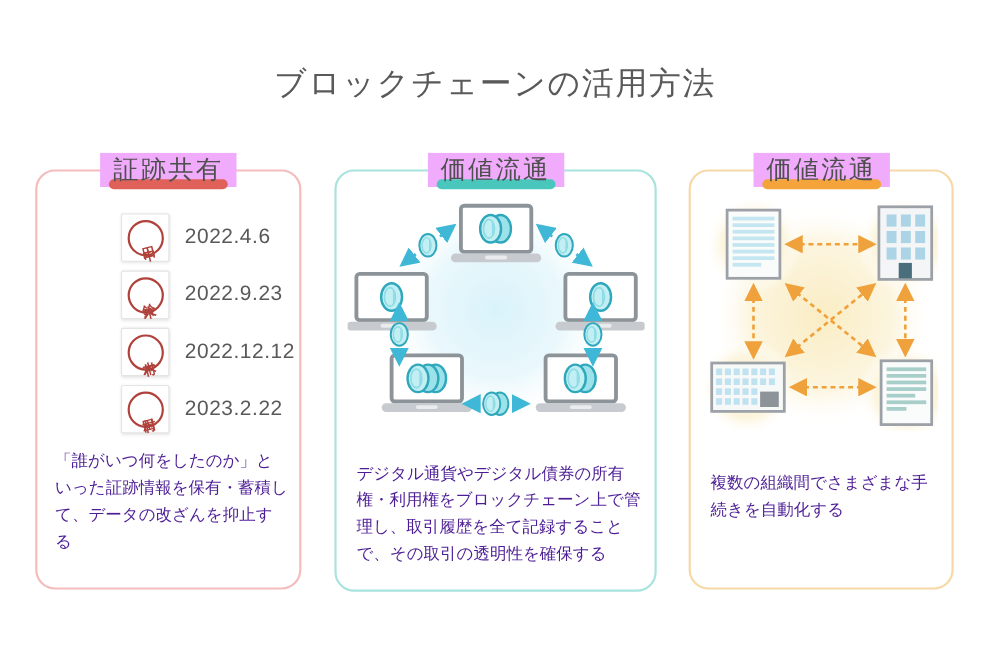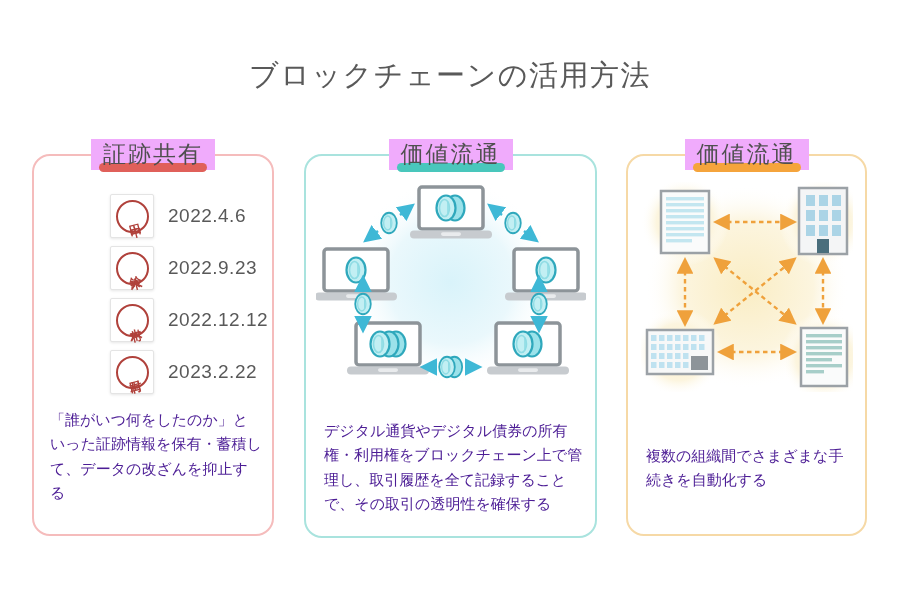--- a/index.html
+++ b/index.html
@@ -29,21 +29,21 @@
                box-shadow:0 1px 3px rgba(0,0,0,0.10); display:flex; align-items:center; justify-content:center; }
   .stamp-circle { width:33px; height:33px; border:2px solid #B0413B; border-radius:50%;
                   display:flex; align-items:center; justify-content:center; }
   .stamp-name { writing-mode:vertical-rl; text-orientation:upright; font-size:12px; line-height:1;
                 letter-spacing:1px; color:#B0413B; font-weight:700; transform:rotate(-14deg); }
   .stamp-date { margin-left:14px; font-size:19px; color:#595959; letter-spacing:0.5px; }
 
   .panel-desc { position:absolute; font-size:15px; line-height:1.62; color:#4c1d95; text-align:left; }
   .desc-evidence { left:16px; right:10px; top:252px; }
   .desc-value    { left:18px; right:12px; top:263px; }
-  .desc-auto     { left:18px; right:12px; top:288px; }
+  .desc-auto     { left:18px; right:12px; top:272px; }
 
   .diagram { display:block; margin:0 auto; }
   .diagram-value { margin-top:21px; }
   .diagram-auto  { margin-top:26px; }
 </style>
 </head>
 <body>
 
 <div class="canvas">
 

